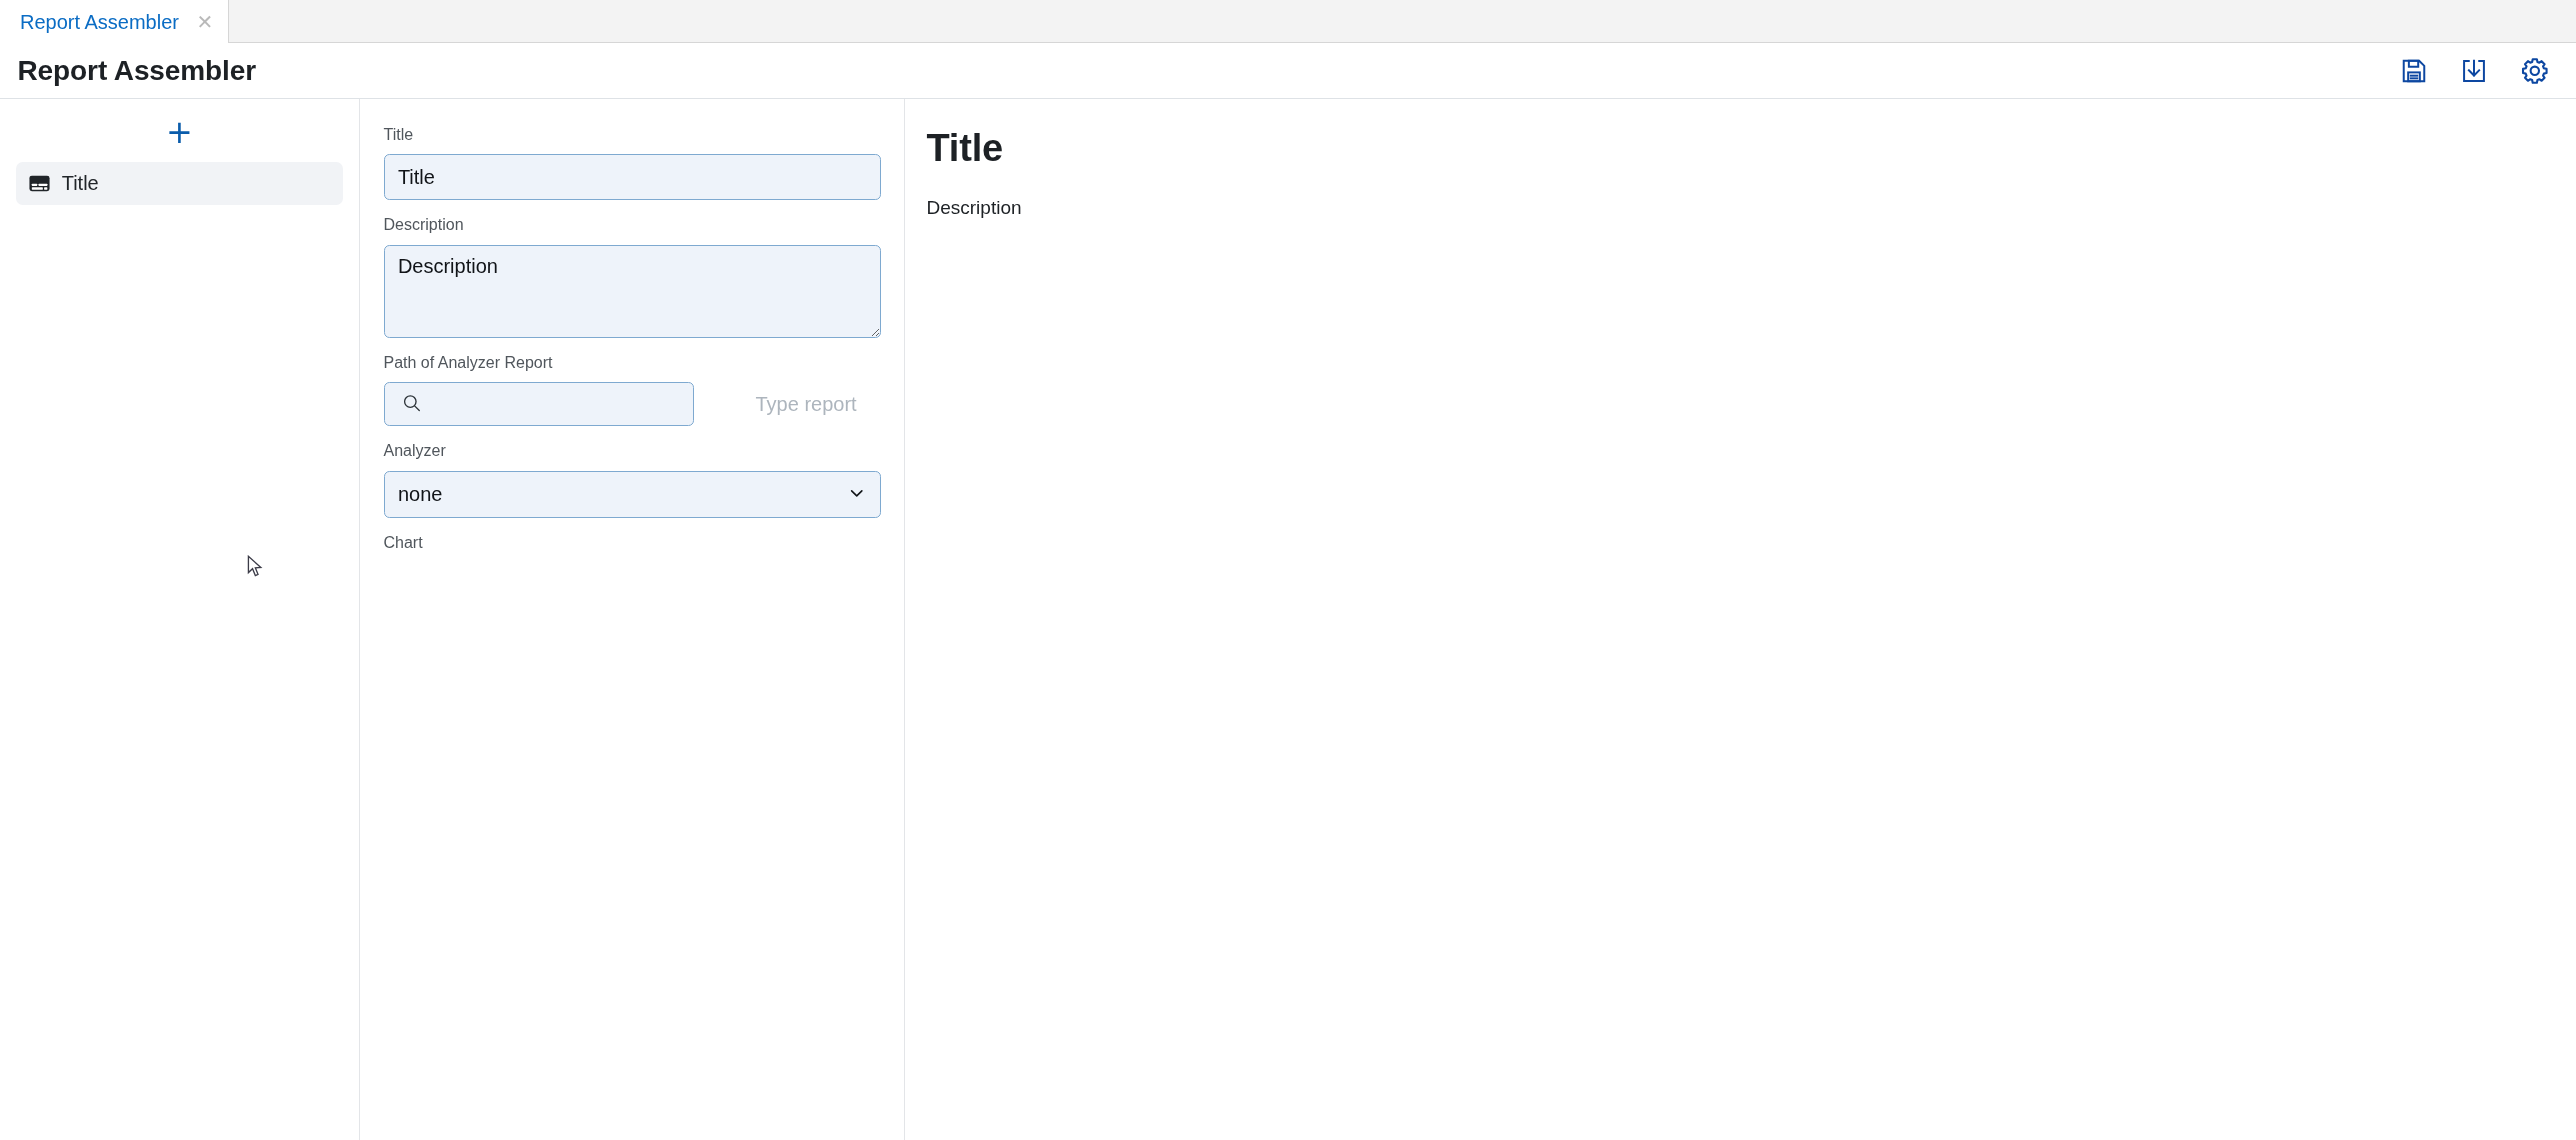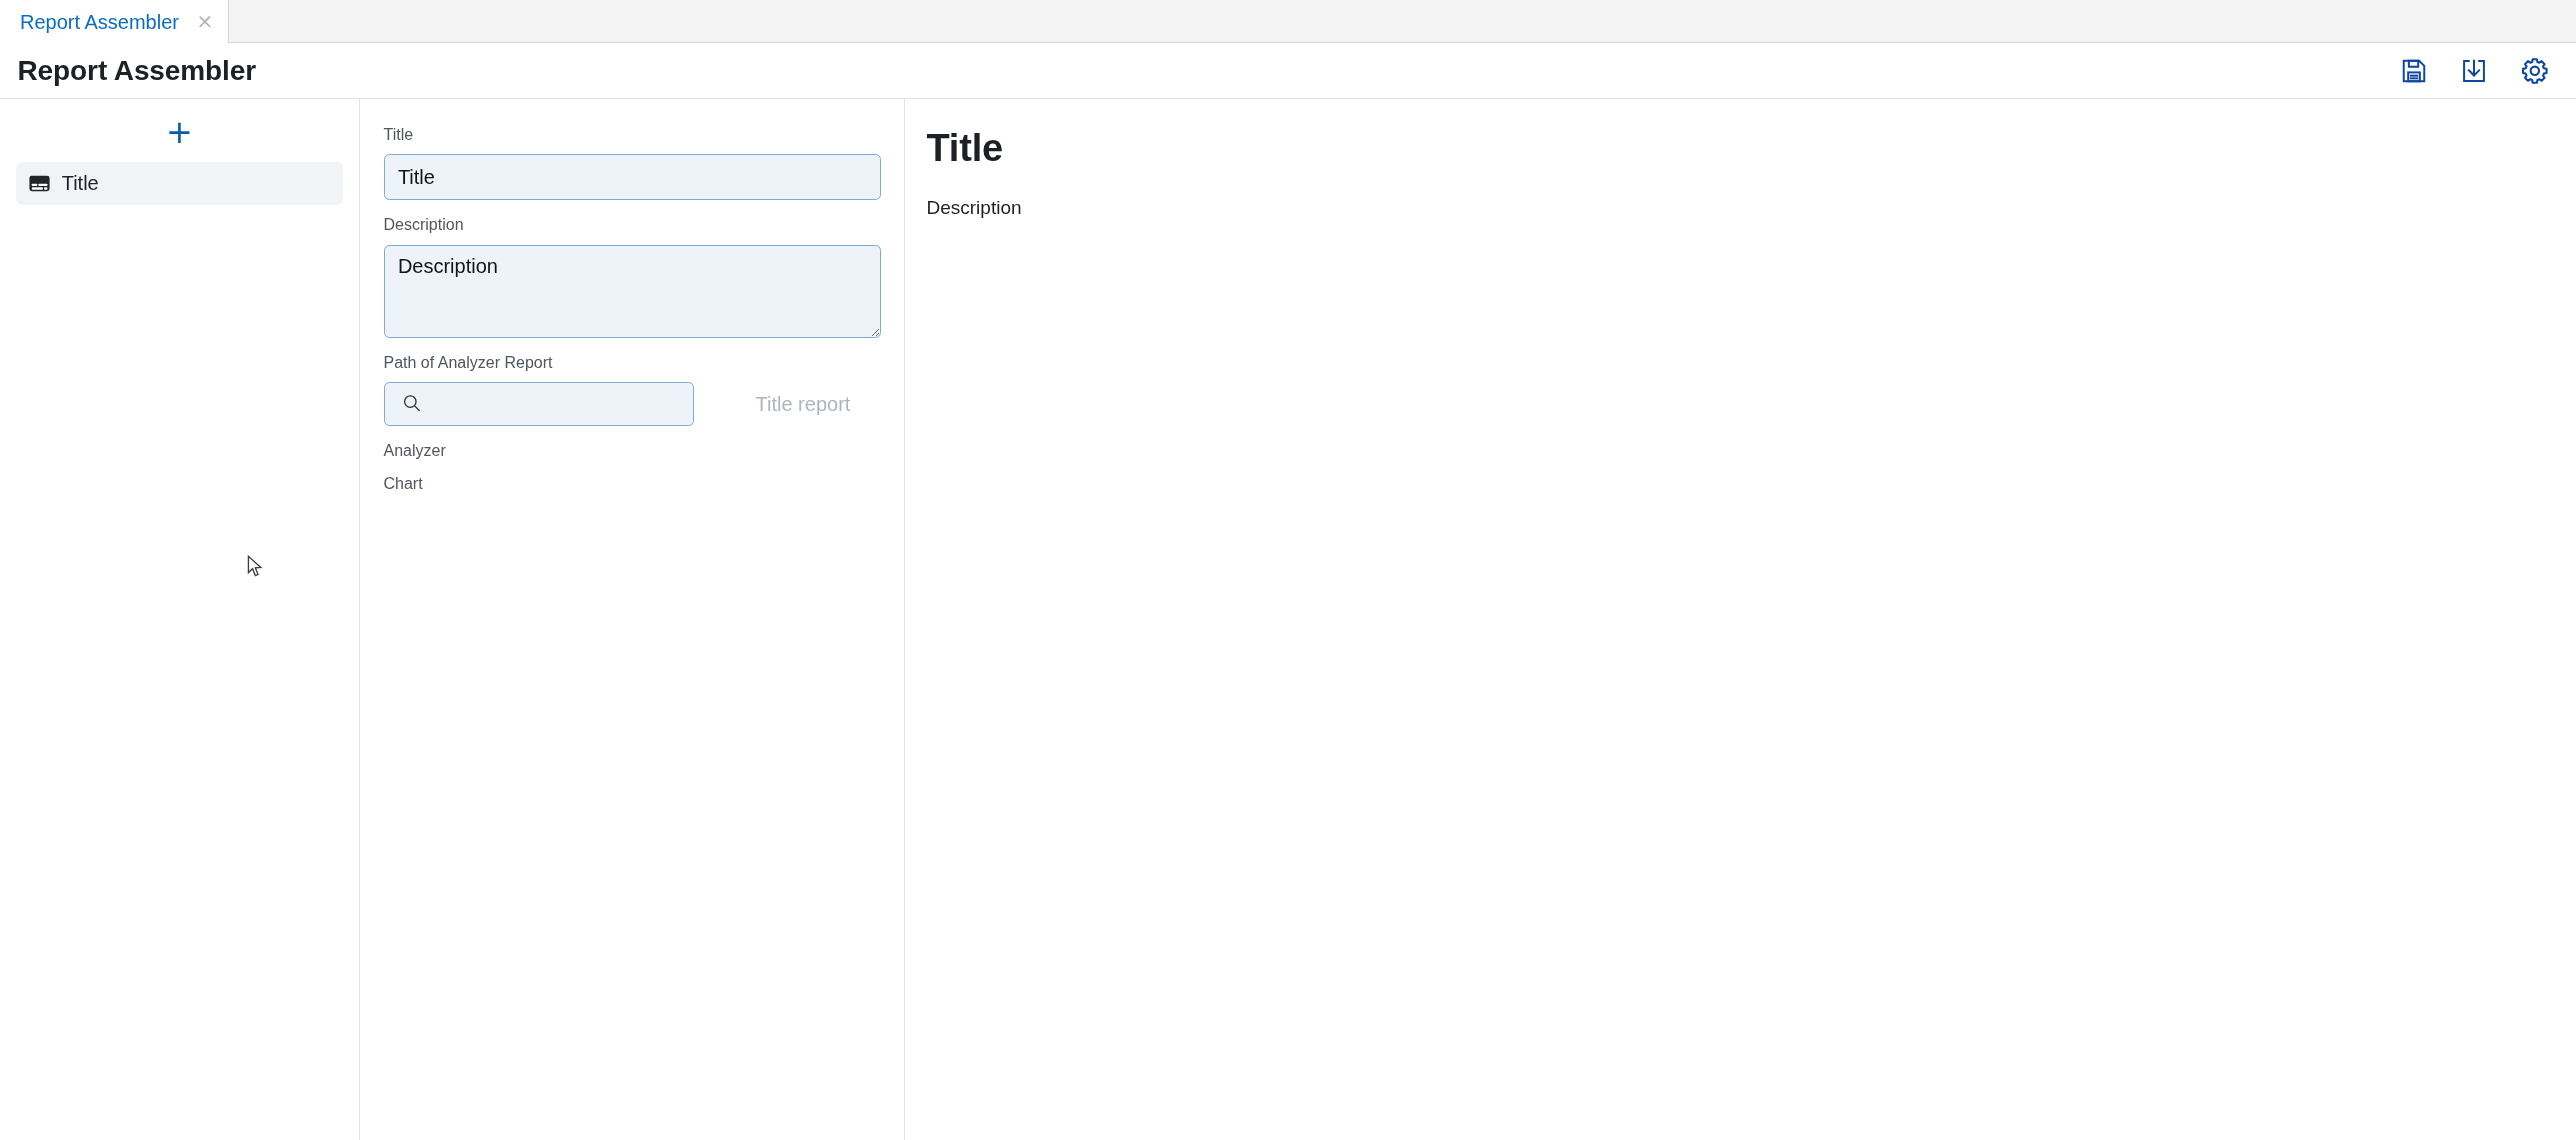--- a/index.html
+++ b/index.html
@@ -346,26 +346,36 @@
       <div class="path-row">
         <div class="search-wrap">
           <span class="search-icon">
             <svg width="21.5" height="21.5" viewBox="0 0 24 24" fill="none" stroke="#2c3338" stroke-width="1.5" stroke-linecap="round">
               <circle cx="10.4" cy="10.4" r="6.4"></circle>
               <line x1="15.2" y1="15.2" x2="20.4" y2="20.4"></line>
             </svg>
           </span>
           <input class="search-input" type="text" value="" style="">
         </div>
-        <span class="show-report">Title report</span>
+        <span class="show-report">Type report</span>
       </div>
     </div>
 
     <div class="field-group">
       <div class="field-label">Analyzer</div>
+      <div class="select-wrap">
+        <select class="select-box">
+          <option>none</option>
+        </select>
+        <span class="select-chevron">
+          <svg width="17.5" height="17.5" viewBox="0 0 24 24" fill="none" stroke="#111418" stroke-width="2.2" stroke-linecap="round" stroke-linejoin="round">
+            <polyline points="5,9 12,16 19,9"></polyline>
+          </svg>
+        </span>
+      </div>
     </div>
 
     <div class="field-group">
       <div class="field-label">Chart</div>
     </div>
 
   </div>
 
   <div class="preview">
     <h1 class="preview-title">Title</h1>

